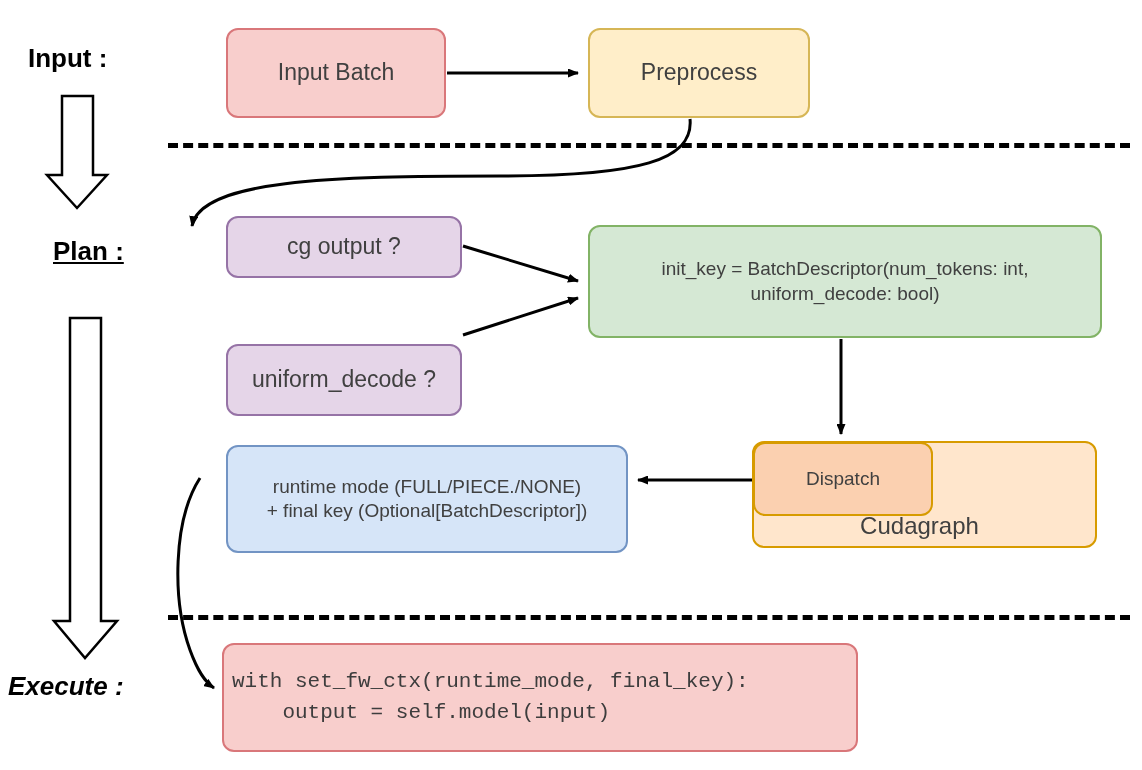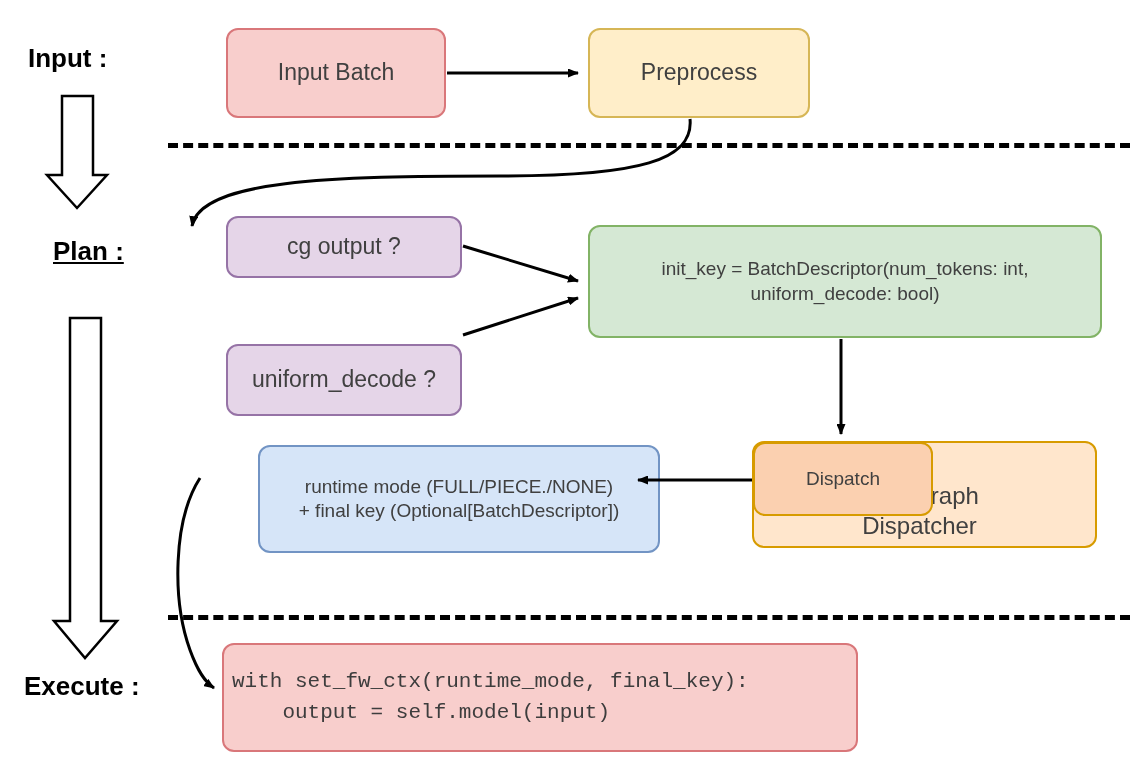--- a/index.html
+++ b/index.html
@@ -52,41 +52,41 @@
   .node-code{
     background:#f8cecc;
     border-color:#d9777a;
     font-family:"Liberation Mono", "DejaVu Sans Mono", monospace;
     justify-content:flex-start;
     text-align:left;
     white-space:pre;
     color:#3d3d3d;
     padding-left:8px;
   }
-  .t18{ font-size:19px;margin-left:32px; }
+  .t18{ font-size:19px; }
   .t20{ font-size:19px; }
   .t22{ font-size:23px; }
   .t24{ font-size:24px; }
   .code-text{ font-size:21px; line-height:1.45; }
   .dashed-sep{
     position:absolute;
     height:0;
     border-top:5px dashed #000000;
   }
 </style>
 </head>
 <body>
 
 <div id="canvas">
 
   <div class="stage-label" style="left:28px; top:43px;">Input :</div>
 
   <div class="stage-label" style="left:53px; top:236px;text-decoration:underline;">Plan :</div>
 
-  <div class="stage-label" style="left:24px; top:671px;">Execute :</div>
+  <div class="stage-label" style="left:8px; top:671px;font-style:italic;">Execute :</div>
 
   <div class="dashed-sep" style="left:168px; top:143px; width:962px;"></div>
 
   <div class="dashed-sep" style="left:168px; top:615px; width:962px;"></div>
 
   <div class="node node-pink t22" style="left:226px; top:28px; width:220px; height:90px;">
     <span>Input Batch</span>
   </div>
 
   <div class="node node-yellow t22" style="left:588px; top:28px; width:222px; height:90px;">
@@ -104,21 +104,20 @@
   <div class="node node-green t20" style="left:588px; top:225px; width:514px; height:113px; flex-direction:column;">
     <span>init_key = BatchDescriptor(num_tokens: int,</span>
     <span>uniform_decode: bool)</span>
   </div>
 
   <div class="node node-orange-outer t24" style="left:752px; top:441px; width:345px; height:107px;
               justify-content:flex-end; align-items:center;
               flex-direction:column; padding-right:18px; padding-top:10px;">
     <div style="width:190px; display:flex; flex-direction:column; align-items:center;">
       <span>Cudagraph</span>
-      <span>Dispatcher</span>
     </div>
   </div>
 
   <div class="node node-orange-inner t20" style="left:753px; top:442px; width:180px; height:74px;">
     <span>Dispatch</span>
   </div>
 
   <div class="node node-blue t18" style="left:226px; top:445px; width:402px; height:108px; flex-direction:column;">
     <span>runtime mode (FULL/PIECE./NONE)</span>
     <span>+ final key (Optional[BatchDescriptor])</span>

